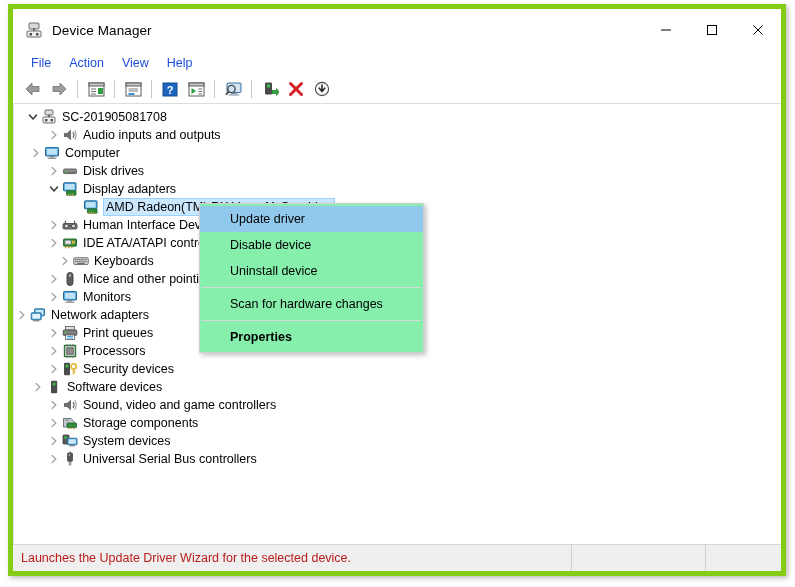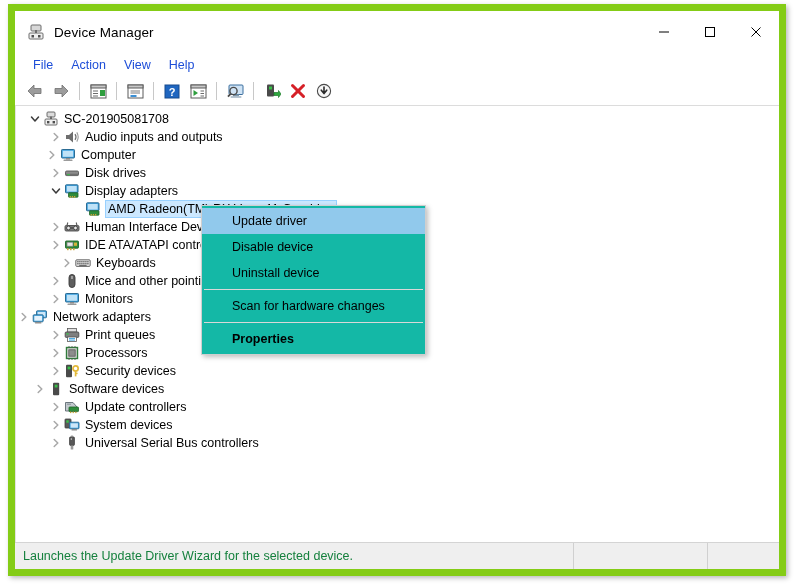--- a/index.html
+++ b/index.html
@@ -15,21 +15,21 @@
   }
 
   
   .window {
     position: absolute;
     left: 8px;
     top: 4px;
     width: 778px;
     height: 572px;
     background: #ffffff;
-    border: 7px solid #84cc16;
+    border: 5px solid #84cc16;
     box-sizing: border-box;
     box-shadow: 2px 2px 5px rgba(0,0,0,0.28);
     display: flex;
     flex-direction: column;
   }
 
   
   .titlebar {
     height: 42px;
     min-height: 42px;
@@ -151,21 +151,21 @@
   .row-label { padding-right: 4px; }
   .row.selected .row-label {
     background: #cce8ff;
     box-shadow: 0 0 0 1px #99d1ff;
     padding: 1px 4px 1px 2px;
   }
 
   
   .ctxmenu {
     position: absolute;
-    background: #14b8a6;
+    background: #86efac;
     border: 1px solid #cfcfcf;
     box-shadow: 2px 2px 5px rgba(0,0,0,0.26);
     padding: 2px 0 2px 0;
     width: 225px;
     box-sizing: border-box;
   }
   .ctx-item {
     height: 26px;
     display: flex;
     align-items: center;
@@ -184,21 +184,21 @@
 
   
   .statusbar {
     height: 26px;
     min-height: 26px;
     background: #efefef;
     border-top: 1px solid #d4d4d4;
     display: flex;
     align-items: stretch;
     font-size: 12.5px;
-    color: #15803d;
+    color: #b91c1c;
   }
   .status-panel {
     display: flex;
     align-items: center;
     padding-left: 8px;
     box-sizing: border-box;
   }
   .status-panel.main { flex: 0 0 558px; }
   .status-panel.mid  { flex: 0 0 134px; border-left: 1px solid #d0d0d0; }
   .status-panel.end  { flex: 1;        border-left: 1px solid #d0d0d0; }
@@ -368,21 +368,21 @@
           </span>
           <span class="row-icon">
             <svg width="16" height="16" viewBox="0 0 16 16">
               <path d="M2 6 L5 6 L9 2.5 L9 13.5 L5 10 L2 10 Z" fill="#6e6e6e"></path>
               <path d="M11 5.2 Q13 8 11 10.8" fill="none" stroke="#6e6e6e" stroke-width="1.2"></path>
               <path d="M12.8 3.4 Q15.6 8 12.8 12.6" fill="none" stroke="#9a9a9a" stroke-width="1.1"></path>
             </svg>
           </span>
           <span class="row-label">Audio inputs and outputs</span>
         </div>
-        <div class="row" style="padding-left:28px">
+        <div class="row" style="padding-left:14px">
           <span class="chev">
             <svg width="10" height="10" viewBox="0 0 10 10">
               <path d="M3.2 1.5 L6.8 5 L3.2 8.5" fill="none" stroke="#a8a8a8" stroke-width="1.5" stroke-linecap="round" stroke-linejoin="round"></path>
             </svg>
           </span>
           <span class="row-icon">
             <svg width="16" height="16" viewBox="0 0 16 16">
               <rect x="1.5" y="2.5" width="13" height="8.5" rx="0.8" fill="#3fa3e0" stroke="#2b6b93" stroke-width="1"></rect>
               <rect x="2.8" y="3.8" width="10.4" height="6" fill="#bfe2f7"></rect>
               <rect x="6" y="11" width="4" height="1.6" fill="#8b8b8b"></rect>
@@ -617,29 +617,44 @@
           <span class="row-label">Software devices</span>
         </div>
         <div class="row" style="padding-left:32px">
           <span class="chev">
             <svg width="10" height="10" viewBox="0 0 10 10">
               <path d="M3.2 1.5 L6.8 5 L3.2 8.5" fill="none" stroke="#a8a8a8" stroke-width="1.5" stroke-linecap="round" stroke-linejoin="round"></path>
             </svg>
           </span>
           <span class="row-icon">
             <svg width="16" height="16" viewBox="0 0 16 16">
+              <path d="M2 6 L5 6 L9 2.5 L9 13.5 L5 10 L2 10 Z" fill="#6e6e6e"></path>
+              <path d="M11 5.2 Q13 8 11 10.8" fill="none" stroke="#6e6e6e" stroke-width="1.2"></path>
+              <path d="M12.8 3.4 Q15.6 8 12.8 12.6" fill="none" stroke="#9a9a9a" stroke-width="1.1"></path>
+            </svg>
+          </span>
+          <span class="row-label">Sound, video and game controllers</span>
+        </div>
+        <div class="row" style="padding-left:32px">
+          <span class="chev">
+            <svg width="10" height="10" viewBox="0 0 10 10">
+              <path d="M3.2 1.5 L6.8 5 L3.2 8.5" fill="none" stroke="#a8a8a8" stroke-width="1.5" stroke-linecap="round" stroke-linejoin="round"></path>
+            </svg>
+          </span>
+          <span class="row-icon">
+            <svg width="16" height="16" viewBox="0 0 16 16">
               <path d="M1.5 3.5 L9 3.5 L13 8 L13 12 L1.5 12 Z" fill="#c3c9ce" stroke="#5f6a72" stroke-width="0.9"></path>
               <rect x="5" y="8" width="9.5" height="4.6" rx="0.7" fill="#2f8c3c" stroke="#1d6427" stroke-width="0.8"></rect>
               <rect x="6" y="12.6" width="1.3" height="1.5" fill="#caa33a"></rect>
               <rect x="8.6" y="12.6" width="1.3" height="1.5" fill="#caa33a"></rect>
               <rect x="11.2" y="12.6" width="1.3" height="1.5" fill="#caa33a"></rect>
               <line x1="3" y1="5.2" x2="7" y2="5.2" stroke="#7f8a92" stroke-width="0.9"></line>
             </svg>
           </span>
-          <span class="row-label">Update controllers</span>
+          <span class="row-label">Storage components</span>
         </div>
         <div class="row" style="padding-left:32px">
           <span class="chev">
             <svg width="10" height="10" viewBox="0 0 10 10">
               <path d="M3.2 1.5 L6.8 5 L3.2 8.5" fill="none" stroke="#a8a8a8" stroke-width="1.5" stroke-linecap="round" stroke-linejoin="round"></path>
             </svg>
           </span>
           <span class="row-icon">
             <svg width="16" height="16" viewBox="0 0 16 16">
               <rect x="1" y="2" width="6" height="9" rx="0.7" fill="#5a5a5a" stroke="#3c3c3c" stroke-width="0.8"></rect>

